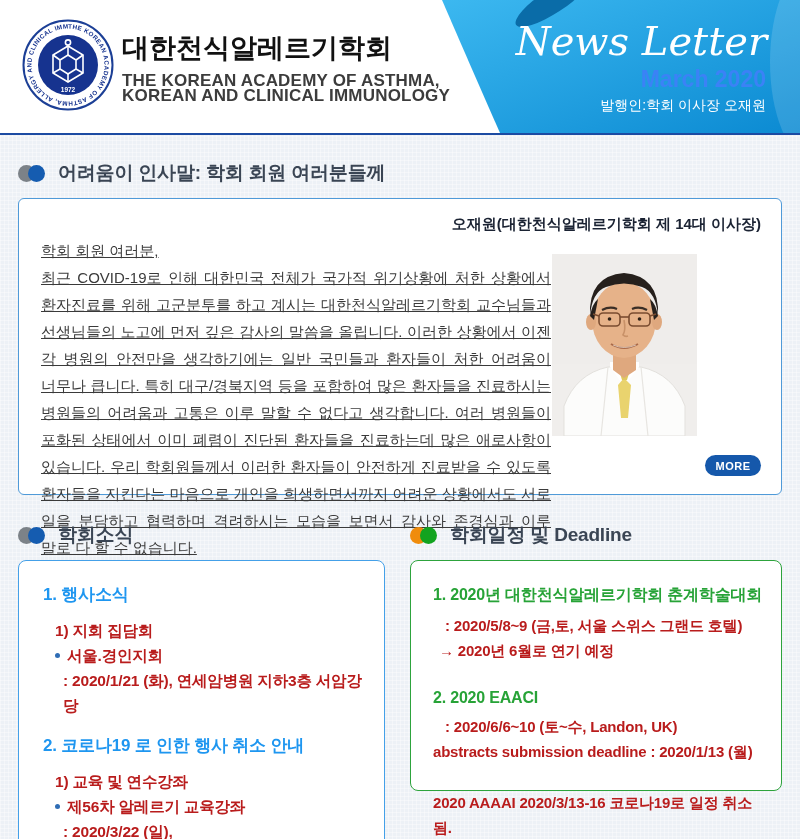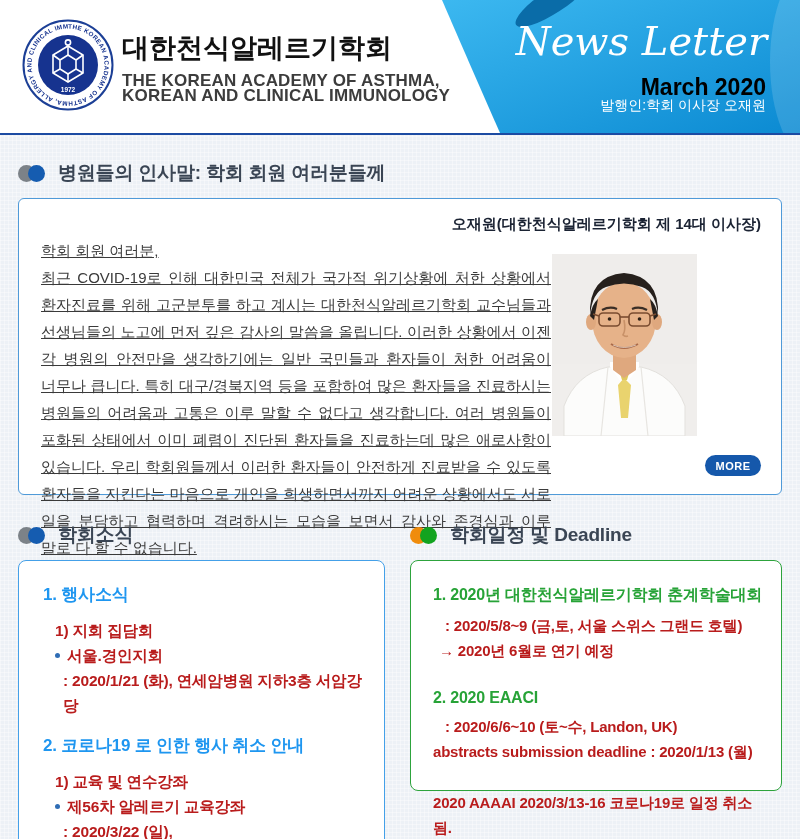--- a/index.html
+++ b/index.html
@@ -16,21 +16,21 @@
   .page { position:relative; width:800px; height:839px; }
 
   
   .header { position:absolute; top:0; left:0; width:800px; height:133px; background:#ffffff; overflow:hidden; }
   .header-blue { position:absolute; top:0; right:0; width:372px; height:133px; }
   .logo { position:absolute; left:22px; top:19px; width:92px; height:92px; }
   .org-names { position:absolute; left:122px; top:30px; }
   .org-ko { font-size:27px; font-weight:bold; color:#111; letter-spacing:0px; }
   .org-en { margin-top:7px; font-size:17px; font-weight:bold; color:#3c3c3c; line-height:15px; letter-spacing:.2px; }
   .nl-title { position:absolute; top:18px; right:33px; font-family:"DejaVu Serif","Liberation Serif",serif; font-style:italic; font-size:40px; color:#ffffff; white-space:nowrap; }
-  .nl-issue { position:absolute; top:74px; right:34px; font-size:23px; font-weight:bold; color:#000000; }
+  .nl-issue { position:absolute; top:66px; right:34px; font-size:23px; font-weight:bold; color:#3b82f6; }
   .nl-pub   { position:absolute; top:97px; right:34px; font-size:14px; color:#ffffff; }
   .divider { position:absolute; top:133px; left:0; width:800px; height:2px; background:#1b4aa2; }
 
   
   .sec-row { position:absolute; display:flex; align-items:center; }
   .dots { position:relative; width:27px; height:17px; margin-right:13px; }
   .dots .d1, .dots .d2 { position:absolute; top:0; width:17px; height:17px; border-radius:50%; }
   .dots .d1 { left:0; }
   .dots .d2 { left:10px; }
   .dots.gray-blue .d1 { background:#7c8288; }
@@ -119,21 +119,21 @@
       <div class="nl-pub">발행인:학회 이사장 오재원</div>
     </div>
   </div>
   <div class="divider"></div>
 
   <div class="sec-row" style="left:18px; top:160px;">
     <span class="dots gray-blue">
         <span class="d1"></span>
         <span class="d2"></span>
       </span>
-    <span class="sec-title">병원들의 인사말: 학회 회원 여러분들께</span>
+    <span class="sec-title">어려움이 인사말: 학회 회원 여러분들께</span>
   </div>
 
   <div class="greet-box">
     <div class="greet-author">오재원(대한천식알레르기학회 제 14대 이사장)</div>
 
     <div class="greet-text">
       <div class="para">학회 회원 여러분,</div>
       <div class="para">최근 COVID-19로 인해 대한민국 전체가 국가적 위기상황에 처한 상황에서 환자진료를 위해 고군분투를 하고 계시는 대한천식알레르기학회 교수님들과 선생님들의 노고에 먼저 깊은 감사의 말씀을 올립니다. 이러한 상황에서 이젠 각 병원의 안전만을 생각하기에는 일반 국민들과 환자들이 처한 어려움이 너무나 큽니다. 특히 대구/경북지역 등을 포함하여 많은 환자들을 진료하시는 병원들의 어려움과 고통은 이루 말할 수 없다고 생각합니다. 여러 병원들이 포화된 상태에서 이미 폐렴이 진단된 환자들을 진료하는데 많은 애로사항이 있습니다. 우리 학회원들께서 이러한 환자들이 안전하게 진료받을 수 있도록 환자들을 지킨다는 마음으로 개인을 희생하면서까지 어려운 상황에서도 서로 일을 분담하고 협력하며 격려하시는 모습을 보면서 감사와 존경심과 이루 말로 다 할 수 없습니다.</div>
     </div>
 

